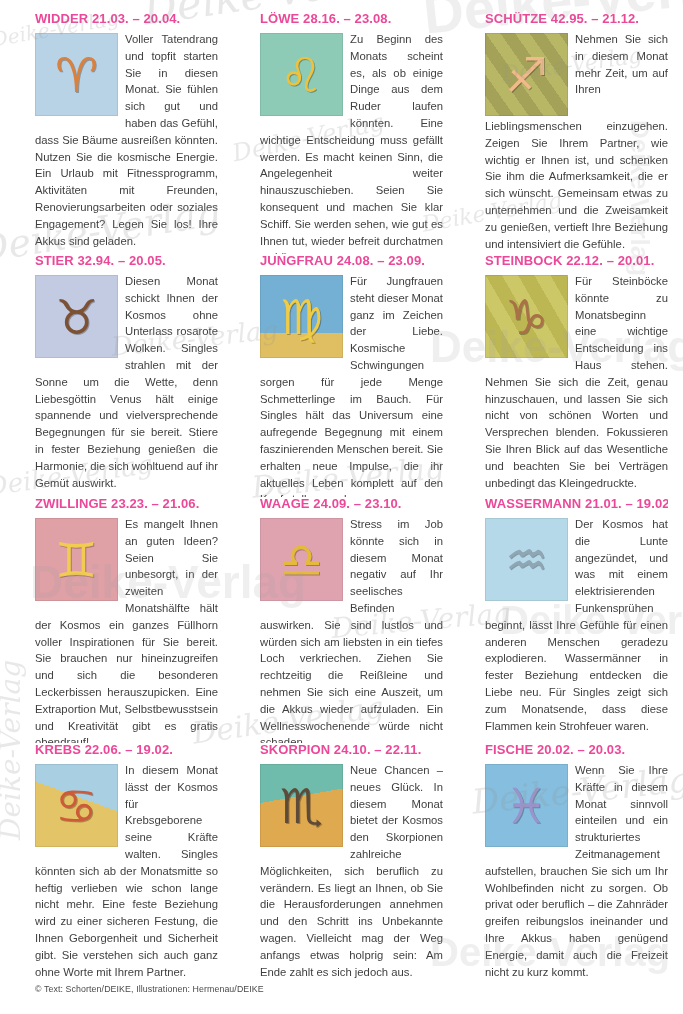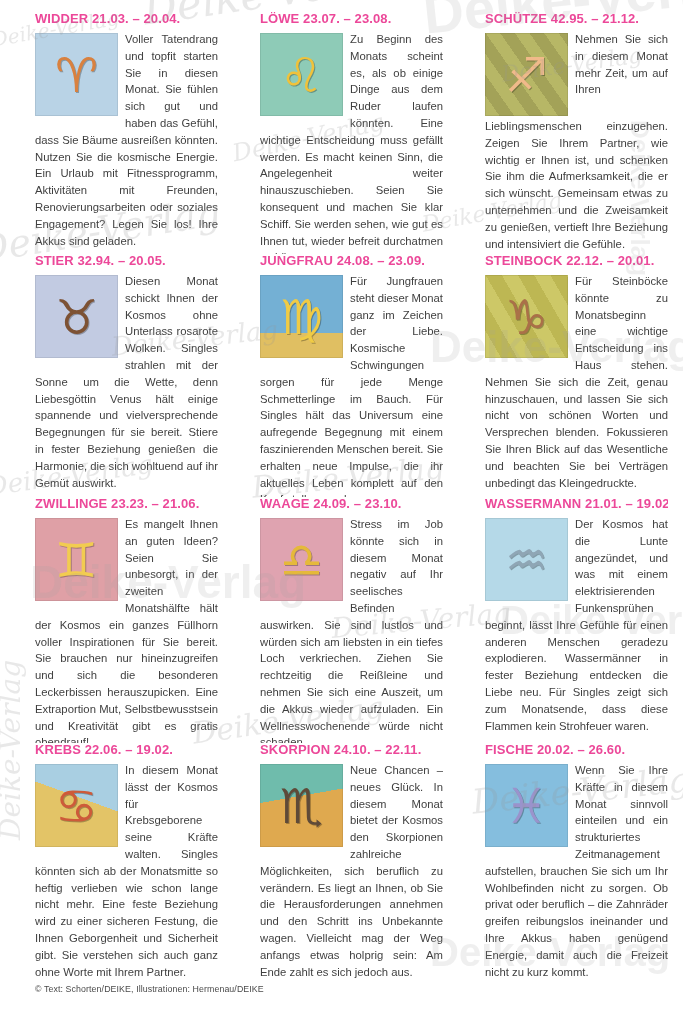--- a/index.html
+++ b/index.html
@@ -74,21 +74,21 @@
 <main class="grid" id="sign-grid">
   <article class="cell">
     <h2 class="heading">WIDDER 21.03. – 20.04.</h2>
     <div class="art" style="background: rgb(185, 211, 230);">
       <span class="glyph" style="color: rgb(217, 129, 63);">♈</span>
     </div>
     <p class="body-text">Voller Tatendrang und topfit starten Sie in diesen Monat. Sie fühlen sich gut und haben das Gefühl, dass Sie Bäume ausreißen könnten. Nutzen Sie die kosmische Energie. Ein Urlaub mit Fitnessprogramm, Aktivitäten mit Freunden, Renovierungsarbeiten oder soziales Engagement? Legen Sie los! Ihre Akkus sind geladen.</p>
   </article>
 
   <article class="cell">
-    <h2 class="heading">LÖWE 23.07. – 23.08.</h2>
+    <h2 class="heading">LÖWE 28.16. – 23.08.</h2>
     <div class="art" style="background: rgb(142, 203, 183);">
       <span class="glyph" style="color: rgb(240, 194, 58);">♌</span>
     </div>
     <p class="body-text">Zu Beginn des Monats scheint es, als ob einige Dinge aus dem Ruder laufen könnten. Eine wichtige Entscheidung muss gefällt werden. Es macht keinen Sinn, die Angelegenheit weiter hinauszuschieben. Seien Sie konsequent und machen Sie klar Schiff. Sie werden sehen, wie gut es Ihnen tut, wieder befreit durchatmen zu können.</p>
   </article>
 
   <article class="cell">
     <h2 class="heading">SCHÜTZE 42.95. – 21.12.</h2>
     <div class="art" style="background: repeating-linear-gradient(55deg, rgb(183, 183, 102) 0px, rgb(183, 183, 102) 12px, rgb(163, 162, 88) 12px, rgb(163, 162, 88) 24px);">
       <span class="glyph" style="color: rgb(240, 186, 138);">♐</span>
@@ -154,21 +154,21 @@
 
   <article class="cell">
     <h2 class="heading">SKORPION 24.10. – 22.11.</h2>
     <div class="art" style="background: linear-gradient(170deg, rgb(111, 188, 172) 40%, rgb(223, 169, 79) 40%);">
       <span class="glyph" style="color: rgb(94, 74, 56);">♏</span>
     </div>
     <p class="body-text">Neue Chancen – neues Glück. In diesem Monat bietet der Kosmos den Skorpionen zahlreiche Möglichkeiten, sich beruflich zu verändern. Es liegt an Ihnen, ob Sie die Herausforderungen annehmen und den Schritt ins Unbekannte wagen. Vielleicht mag der Weg anfangs etwas holprig sein: Am Ende zahlt es sich jedoch aus.</p>
   </article>
 
   <article class="cell">
-    <h2 class="heading">FISCHE 20.02. – 26.60.</h2>
+    <h2 class="heading">FISCHE 20.02. – 20.03.</h2>
     <div class="art" style="background: rgb(133, 190, 222);">
       <span class="glyph" style="color: rgb(154, 147, 204);">♓</span>
     </div>
     <p class="body-text">Wenn Sie Ihre Kräfte in diesem Monat sinnvoll einteilen und ein strukturiertes Zeitmanagement aufstellen, brauchen Sie sich um Ihr Wohlbefinden nicht zu sorgen. Ob privat oder beruflich – die Zahnräder greifen reibungslos ineinander und Ihre Akkus haben genügend Energie, damit auch die Freizeit nicht zu kurz kommt.</p>
   </article>
 </main>
 
 <div class="footer">© Text: Schorten/DEIKE, Illustrationen: Hermenau/DEIKE</div>
 
 </body></html>

